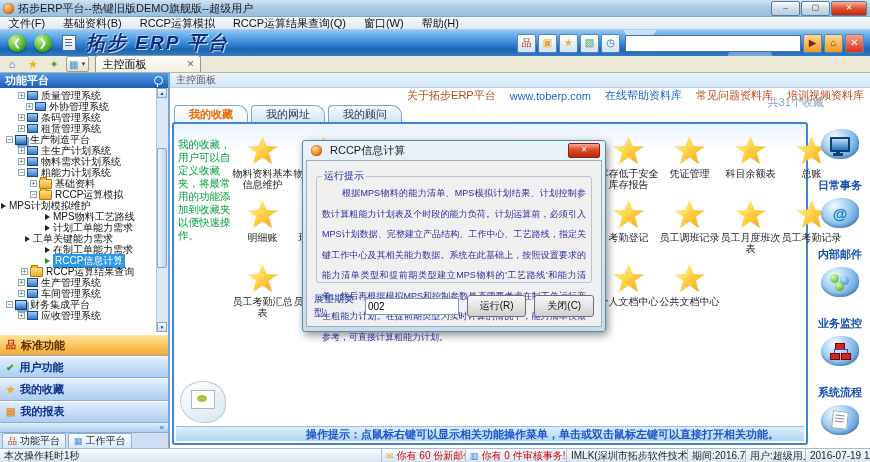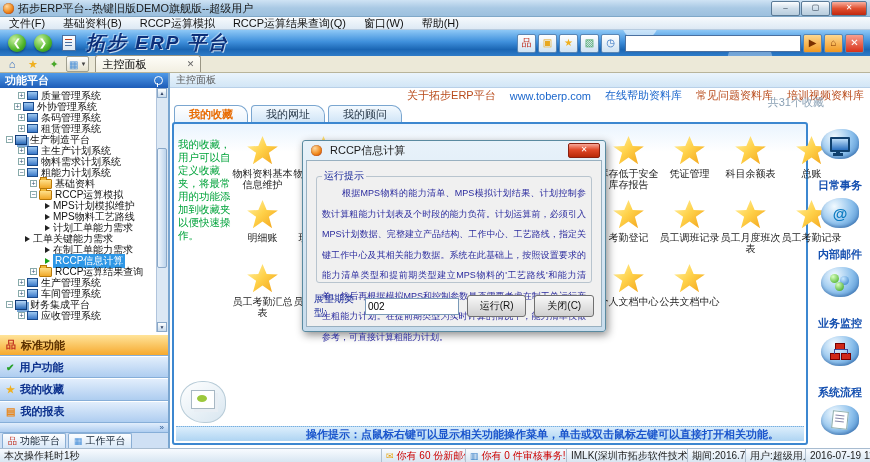--- a/index.html
+++ b/index.html
@@ -210,21 +210,21 @@
   <div class="sb-header">
     <span>功能平台</span>
     <span class="pin"></span>
   </div>
   <div class="tree">
     <div class="trow" style="padding-left:18px">
         <span class="exp">+</span>
         <span class="ic sys"></span>
         <span class="tlbl">质量管理系统</span>
       </div>
-    <div class="trow" style="padding-left:14px">
+    <div class="trow" style="padding-left:26px">
         <span class="exp">+</span>
         <span class="ic sys"></span>
         <span class="tlbl">外协管理系统</span>
       </div>
     <div class="trow" style="padding-left:18px">
         <span class="exp">+</span>
         <span class="ic sys"></span>
         <span class="tlbl">条码管理系统</span>
       </div>
     <div class="trow" style="padding-left:18px">
@@ -255,21 +255,21 @@
     <div class="trow" style="padding-left:30px">
         <span class="exp">+</span>
         <span class="ic folder"></span>
         <span class="tlbl">基础资料</span>
       </div>
     <div class="trow" style="padding-left:30px">
         <span class="exp">−</span>
         <span class="ic folder"></span>
         <span class="tlbl">RCCP运算模拟</span>
       </div>
-    <div class="trow" style="padding-left:44px">
+    <div class="trow" style="">
         <span class="tri"></span>
         <span class="tlbl">MPS计划模拟维护</span>
       </div>
     <div class="trow" style="padding-left:44px">
         <span class="tri"></span>
         <span class="tlbl">MPS物料工艺路线</span>
       </div>
     <div class="trow" style="padding-left:44px">
         <span class="tri"></span>
         <span class="tlbl">计划工单能力需求</span>
@@ -279,21 +279,21 @@
         <span class="tlbl">工单关键能力需求</span>
       </div>
     <div class="trow" style="padding-left:44px">
         <span class="tri"></span>
         <span class="tlbl">在制工单能力需求</span>
       </div>
     <div class="trow sel" style="padding-left:44px">
         <span class="tri"></span>
         <span class="tlbl">RCCP信息计算</span>
       </div>
-    <div class="trow" style="padding-left:30px">
+    <div class="trow" style="padding-left:21px">
         <span class="exp">+</span>
         <span class="ic folder"></span>
         <span class="tlbl">RCCP运算结果查询</span>
       </div>
     <div class="trow" style="padding-left:18px">
         <span class="exp">+</span>
         <span class="ic sys"></span>
         <span class="tlbl">生产管理系统</span>
       </div>
     <div class="trow" style="padding-left:18px">

